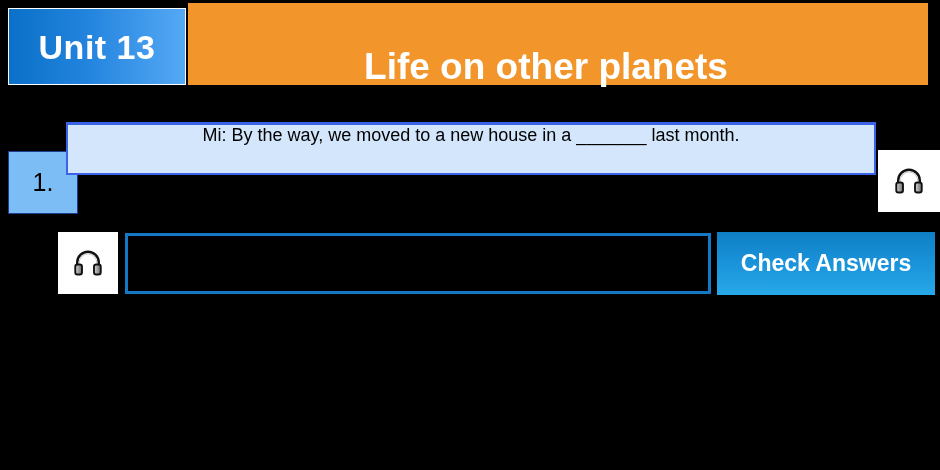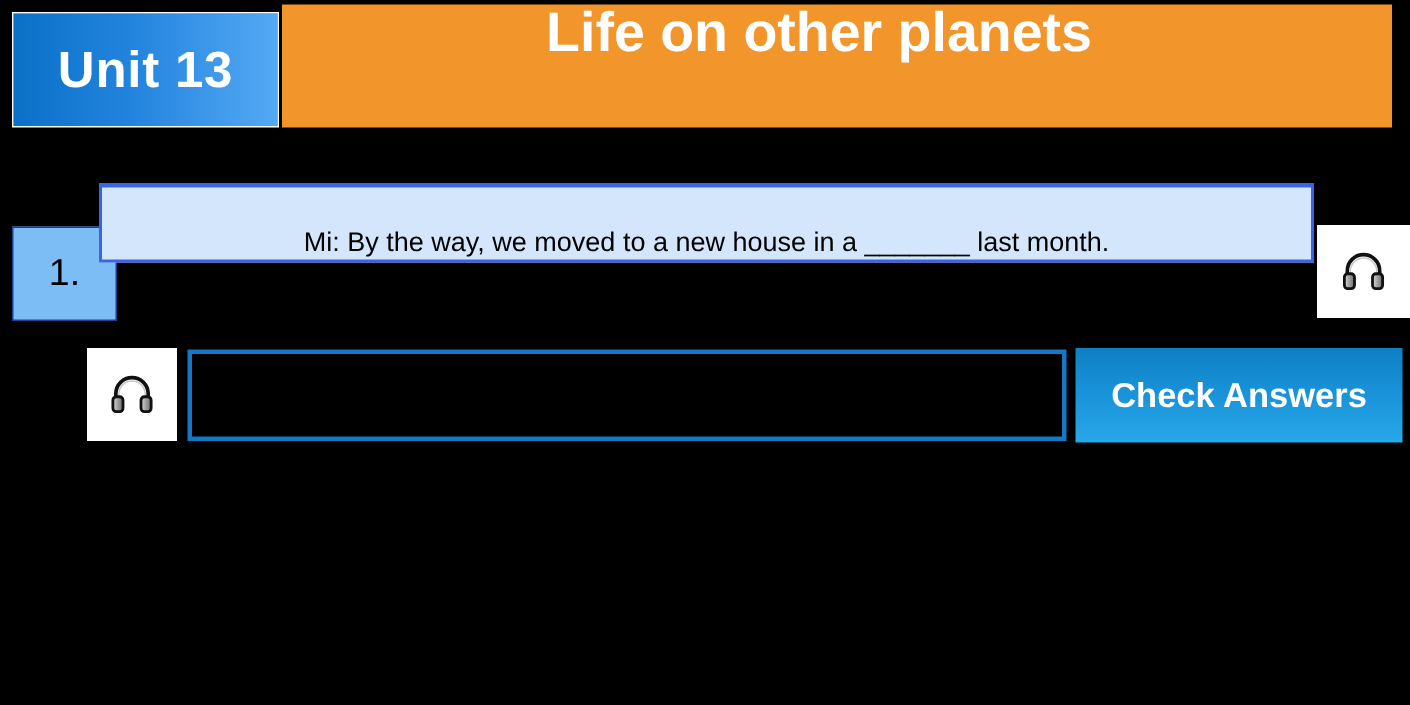--- a/index.html
+++ b/index.html
@@ -44,21 +44,21 @@
     line-height: 1;
   }
   #title-banner {
     position: absolute;
     left: 188px;
     top: 3px;
     width: 740px;
     height: 82px;
     background: #f2952b;
     display: flex;
-    align-items: flex-start;
+    align-items: flex-end;
     justify-content: center;
   }
   #title-text {
     color: #ffffff;
     font-size: 37px;
     font-weight: bold;
     line-height: 1;
     text-align: center;
     margin-left: -24px;
   }
@@ -93,21 +93,21 @@
     position: absolute;
     left: 66px;
     top: 4px;
     width: 810px;
     height: 53px;
     background: #d3e6fc;
     border: 2px solid #3b63e8;
     border-top-width: 3px;
     box-sizing: border-box;
     display: flex;
-    align-items: flex-end;
+    align-items: flex-start;
     justify-content: center;
     padding: 0 10px;
   }
   #sentence-text {
     color: #000000;
     font-size: 18px;
     line-height: 1.2;
     white-space: nowrap;
   }
   #audio-btn-1 {

